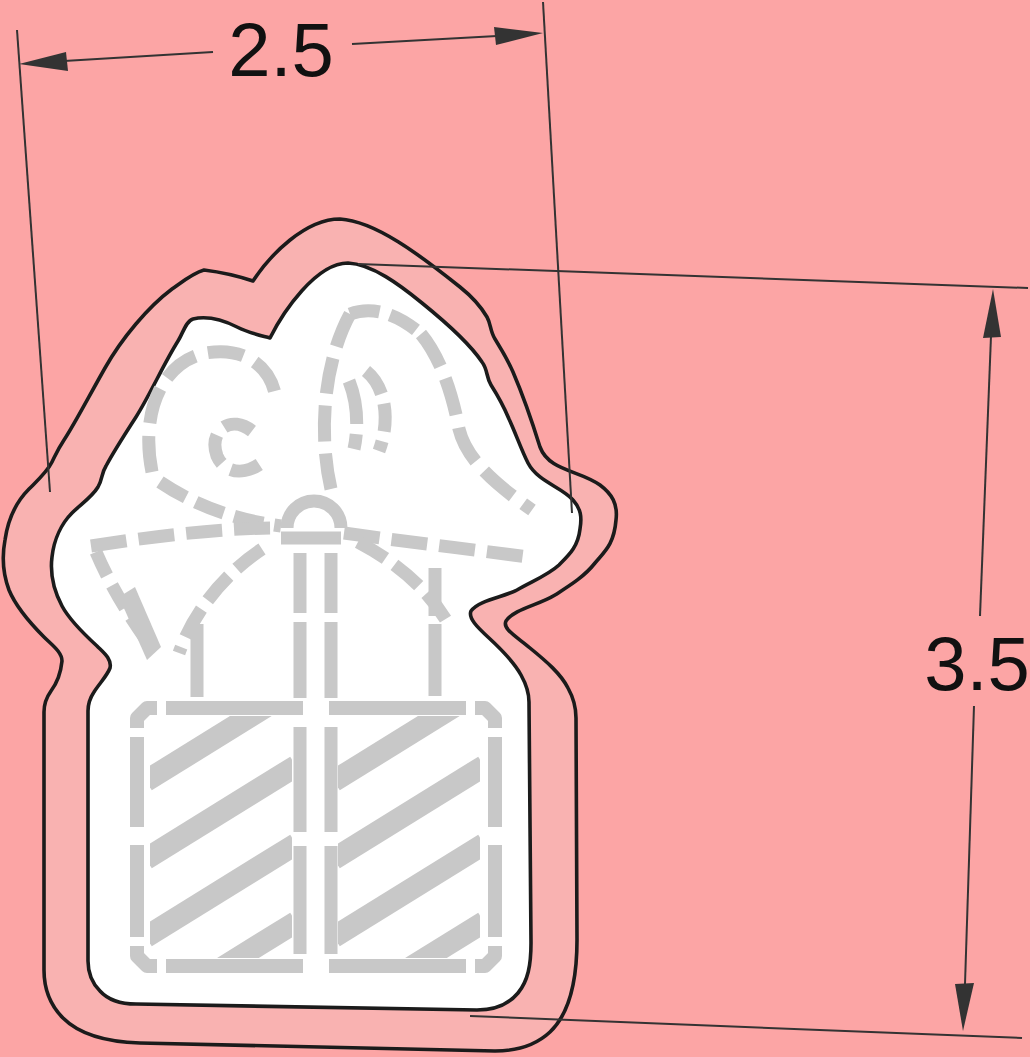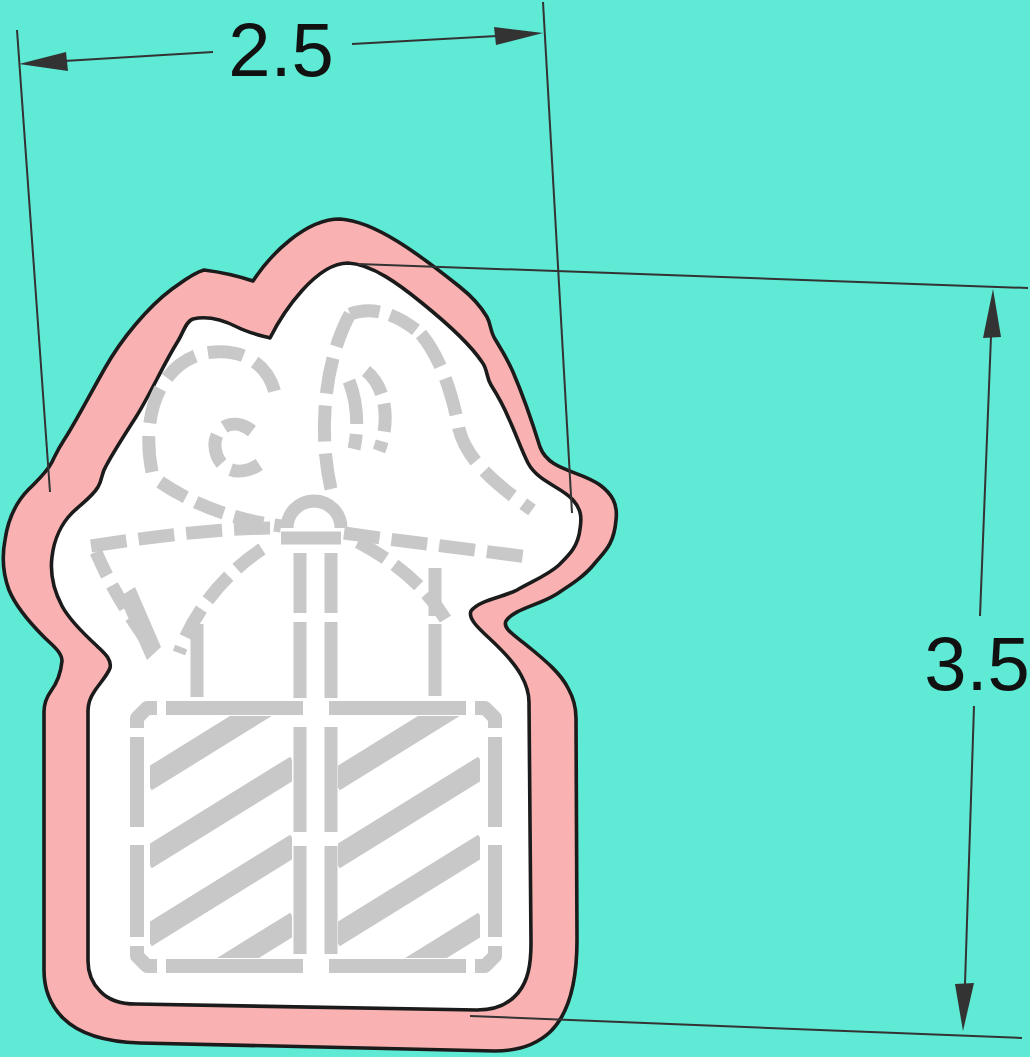--- a/index.html
+++ b/index.html
@@ -1,20 +1,20 @@
 <!DOCTYPE html>
 <html><head>
 <meta charset="utf-8">
 <style>
   html, body { margin: 0; padding: 0; background: #ffffff; }
   .stage {
     position: relative;
     width: 1030px;
     height: 1057px;
-    background: #5eead4;
+    background: #fca5a5;
     overflow: hidden;
     font-family: "Liberation Sans", sans-serif;
   }
   svg { display: block; }
   text.dim-label {
     font-family: "Liberation Sans", sans-serif;
     font-size: 76px;
     font-weight: 400;
   }
 </style>

